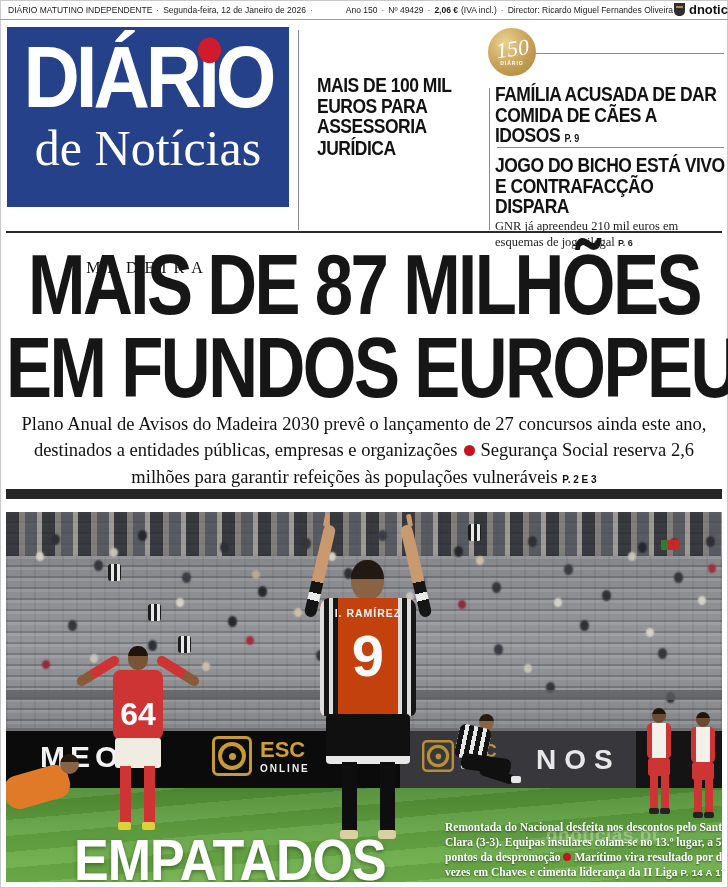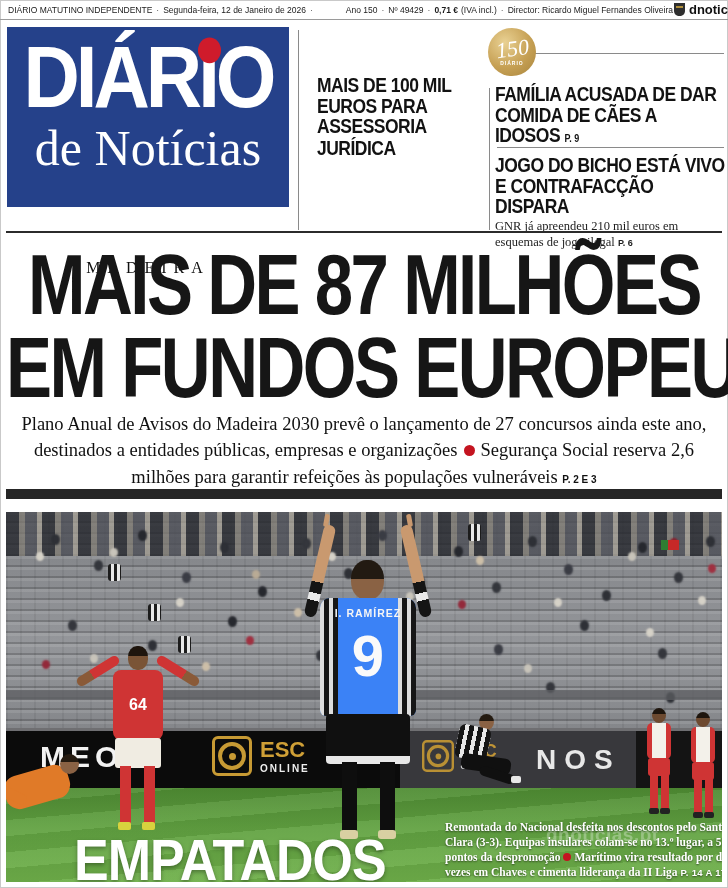--- a/index.html
+++ b/index.html
@@ -114,40 +114,40 @@
   
   .p-main{left:274px;top:4px;width:176px;height:334px;z-index:5;}
   .pm-arm{position:absolute;width:12px;height:94px;background:linear-gradient(180deg,#c9996f 0 62%,#151515 62% 74%,#e9e9e9 74% 82%,#151515 82%);border-radius:6px;}
   .pm-arm.l{left:34px;top:8px;transform:rotate(13deg);}
   .pm-arm.r{right:34px;top:8px;transform:rotate(-13deg);}
   .pm-hand{position:absolute;width:5px;height:13px;background:#c9996f;border-radius:2px;}
   .pm-hand.l{left:44px;top:-2px;transform:rotate(10deg);}
   .pm-hand.r{right:44px;top:-2px;transform:rotate(-10deg);}
   .pm-head{position:absolute;left:71px;top:44px;width:33px;height:40px;border-radius:46%;
      background:linear-gradient(180deg,#221a12 0 48%,#8a6244 48%);}
-  .pm-torso{position:absolute;left:40px;top:82px;width:96px;height:118px;background:#3b82f6;border-radius:10px 10px 6px 6px;overflow:hidden;}
+  .pm-torso{position:absolute;left:40px;top:82px;width:96px;height:118px;background:#c2410c;border-radius:10px 10px 6px 6px;overflow:hidden;}
   .pm-str{position:absolute;top:0;width:18px;height:118px;background:repeating-linear-gradient(90deg,#dedede 0 4px,#161616 4px 9px);}
   .pm-str.l{left:0;} .pm-str.r{right:0;}
   .pm-name{position:absolute;left:0;top:9px;width:96px;text-align:center;color:#f5f5f5;font-weight:700;font-size:10.5px;letter-spacing:1px;}
   .pm-num{position:absolute;left:0;top:24px;width:96px;text-align:center;color:#fafafa;font-weight:700;font-size:58px;}
   .pm-shorts{position:absolute;left:46px;top:198px;width:84px;height:50px;border-radius:4px;
      background:linear-gradient(180deg,#101010 0 84%,#e8e8e8 84%);}
   .pm-leg{position:absolute;width:15px;height:70px;background:#0e0e0e;}
   .pm-leg.l{left:62px;top:246px;} .pm-leg.r{left:100px;top:246px;}
   .pm-boot{position:absolute;width:18px;height:9px;background:#d9d0a2;border-radius:3px;}
   .pm-boot.l{left:60px;top:314px;} .pm-boot.r{left:98px;top:314px;}
   
   .p-red{left:82px;top:120px;width:100px;height:195px;z-index:4;}
   .pr-arm{position:absolute;width:48px;height:10px;border-radius:5px;}
   .pr-arm.l{left:-14px;top:34px;background:linear-gradient(90deg,#8a5a38 0 35%,#cf3434 35%);transform:rotate(-32deg);}
   .pr-arm.r{right:-14px;top:34px;background:linear-gradient(90deg,#cf3434 0 65%,#8a5a38 65%);transform:rotate(32deg);}
   .pr-head{position:absolute;left:40px;top:14px;width:20px;height:24px;border-radius:45%;
      background:linear-gradient(180deg,#1e150d 0 42%,#7a5436 42%);}
   .pr-torso{position:absolute;left:25px;top:38px;width:50px;height:70px;background:#cf3434;border-radius:8px;}
-  .pr-num{position:absolute;left:0;top:26px;width:50px;text-align:center;color:#fff;font-weight:700;font-size:16px;}
+  .pr-num{position:absolute;left:0;top:26px;width:50px;text-align:center;color:#fff;font-weight:700;font-size:32px;}
   .pr-shorts{position:absolute;left:27px;top:106px;width:46px;height:30px;background:#f0ece2;border-radius:3px;}
   .pr-leg{position:absolute;width:11px;height:58px;background:#cf3434;}
   .pr-leg.l{left:32px;top:134px;} .pr-leg.r{left:56px;top:134px;}
   .pr-boot{position:absolute;width:13px;height:8px;background:#d8d23e;border-radius:2px;}
   .pr-boot.l{left:30px;top:190px;} .pr-boot.r{left:54px;top:190px;}
   
   .p-gk{left:-6px;top:238px;width:92px;height:72px;z-index:4;}
   .gk-body{position:absolute;left:4px;top:20px;width:66px;height:34px;background:#e07a28;border-radius:14px;transform:rotate(-16deg);}
   .gk-head{position:absolute;left:60px;top:4px;width:19px;height:20px;border-radius:50%;
      background:linear-gradient(180deg,#241a10 0 40%,#8a6244 40%);}
@@ -192,21 +192,21 @@
 
   <div class="topbar">
     <span class="seg">DIÁRIO MATUTINO INDEPENDENTE</span>
     <span class="tsep"></span>
     <span class="seg">Segunda-feira, 12 de Janeiro de 2026</span>
     <span class="tsep"></span>
     <span class="seg" style="margin-left:29px">Ano 150</span>
     <span class="tsep"></span>
     <span class="seg">Nº 49429</span>
     <span class="tsep"></span>
-    <span class="seg price">0,71 €</span>
+    <span class="seg price">2,06 €</span>
     <span class="seg" style="margin-left:3px">(IVA incl.)</span>
     <span class="tsep"></span>
     <span class="seg">Director: Ricardo Miguel Fernandes Oliveira</span>
     <span class="brand">
       <span style="display:inline-flex">
         <svg width="13" height="15" viewBox="0 0 13 15">
             <path d="M1 1h11v8c0 3-2.5 5-5.5 5S1 12 1 9z" fill="#2f2f2f"></path>
             <rect x="3" y="4" width="7" height="2" fill="#b08f3a"></rect>
           </svg>
       </span>

